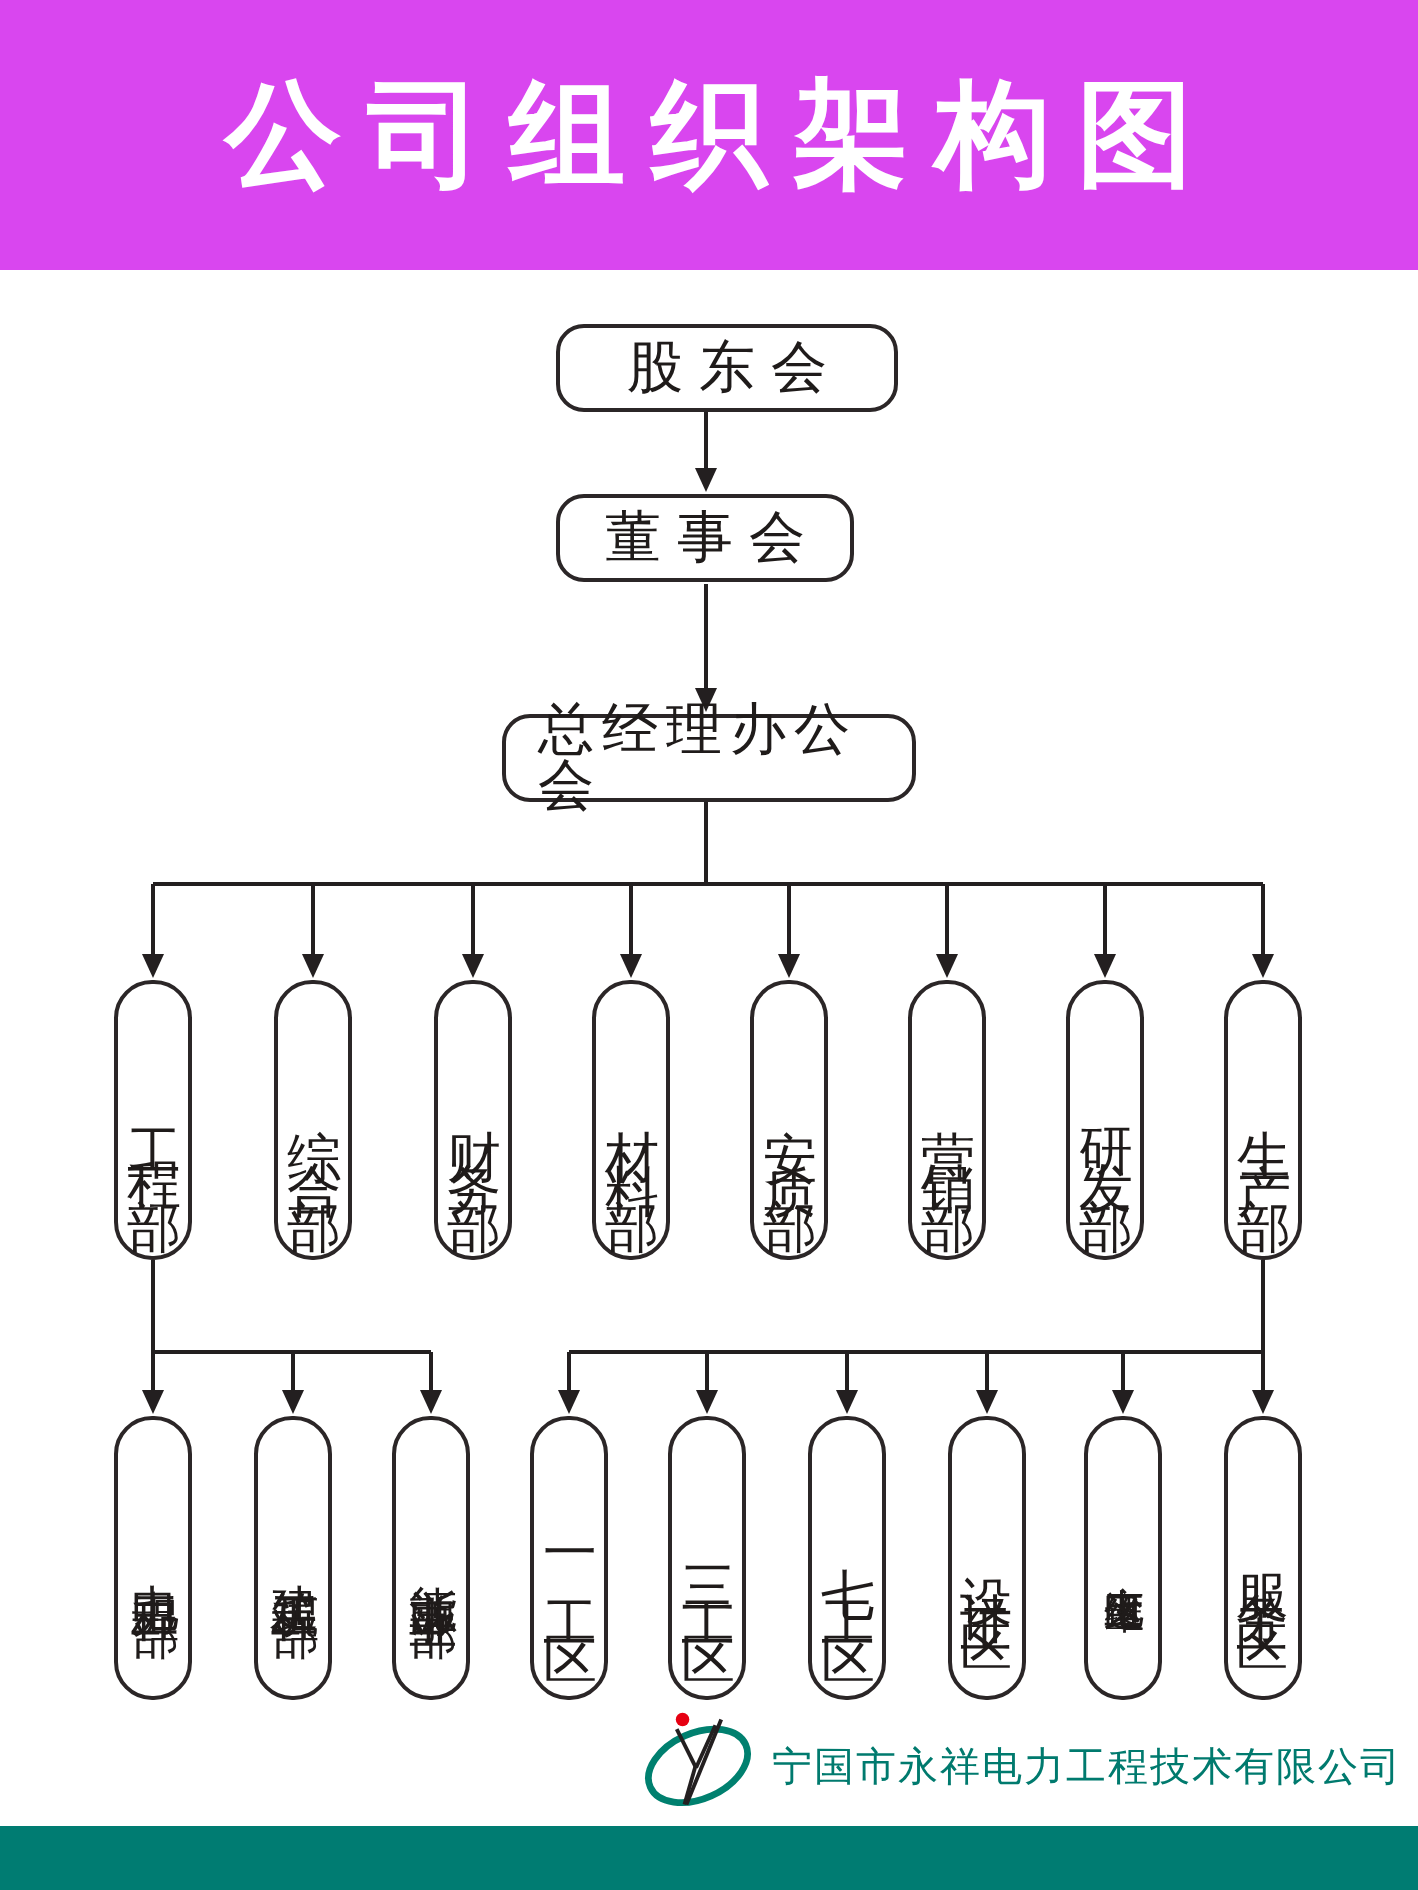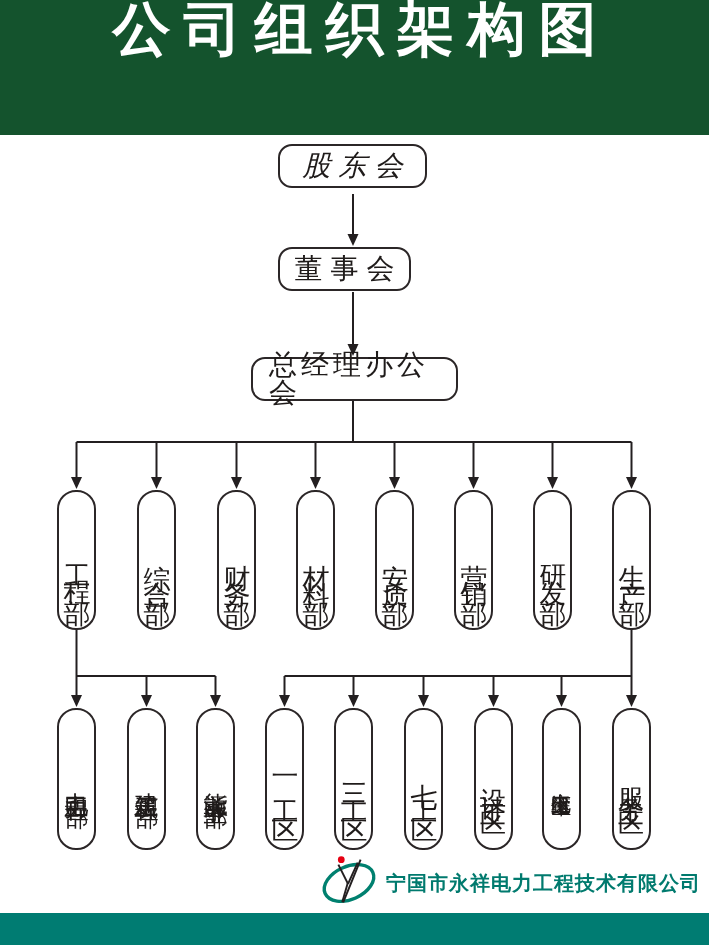--- a/index.html
+++ b/index.html
@@ -1,21 +1,21 @@
 <!DOCTYPE html>
 <html><head>
 <meta charset="utf-8">
 <style>
   html,body{margin:0;padding:0;background:#ffffff;}
   body{font-family:"Liberation Sans","DejaVu Sans",sans-serif;}
   .page{position:relative;width:709px;height:945px;background:#ffffff;overflow:hidden;margin:0 auto;}
 
   
-  .header{position:absolute;left:0;top:0;width:709px;height:135px;background:#14532d;
-          display:flex;justify-content:center;}
+  .header{position:absolute;left:0;top:0;width:709px;height:135px;background:#d946ef;
+          display:flex;align-items:center;justify-content:center;}
   .header .title{color:#ffffff;font-size:58px;font-weight:900;letter-spacing:13px;padding-left:13px;line-height:1;}
 
   
   .connectors{position:absolute;left:0;top:135px;width:709px;height:720px;pointer-events:none;}
 
   
   .hnode{position:absolute;box-sizing:border-box;background:#ffffff;border:2.5px solid #2b2627;border-radius:14px;
          display:flex;align-items:center;justify-content:center;color:#1f1b1a;font-size:28px;line-height:1;}
   .hnode.sp8{letter-spacing:8px;padding-left:8px;}
   .hnode.sp4{letter-spacing:4px;padding-left:16px;}
@@ -26,21 +26,21 @@
   .vpill.n3{font-size:27px;letter-spacing:17px;padding-top:17px;}
   .vpill.n4{font-size:26px;letter-spacing:8px;padding-top:8px;}
   .vpill.n5{font-size:24px;letter-spacing:3px;padding-top:3px;}
   .vpill.n6{font-size:20px;letter-spacing:1px;padding-top:1px;}
 
   .dept{top:490px;height:140px;}
   .child{top:708px;height:142px;}
 
   
   .footer{position:absolute;left:320px;top:854px;height:58px;display:flex;align-items:center;gap:8px;}
-  .company-name{color:#007a6e;font-size:20px;font-weight:bold;letter-spacing:1px;white-space:nowrap;}
+  .company-name{color:#007a6e;font-size:20px;font-weight:normal;letter-spacing:1px;white-space:nowrap;}
   .bottom-bar{position:absolute;left:0;top:913px;width:709px;height:32px;background:#007c72;}
 
   svg line{stroke:#231f20;stroke-width:2;}
   svg polygon{fill:#231f20;}
 </style>
 </head>
 <body>
 
 <div class="page">
 
@@ -94,22 +94,22 @@
     <line x1="423.5" y1="541" x2="423.5" y2="562"></line>
       <polygon points="418,560 429,560 423.5,572"></polygon>
     <line x1="493.5" y1="541" x2="493.5" y2="562"></line>
       <polygon points="488,560 499,560 493.5,572"></polygon>
     <line x1="561.5" y1="541" x2="561.5" y2="562"></line>
       <polygon points="556,560 567,560 561.5,572"></polygon>
     <line x1="631.5" y1="541" x2="631.5" y2="562"></line>
       <polygon points="626,560 637,560 631.5,572"></polygon>
   </svg>
 
-  <div class="hnode sp8" style="left:278px;top:144px;width:149px;height:44px;font-style:italic;">股东会</div>
-  <div class="hnode sp8" style="left:278px;top:247px;width:133px;height:44px;">董事会</div>
+  <div class="hnode sp8" style="left:278px;top:162px;width:171px;height:44px;">股东会</div>
+  <div class="hnode sp8" style="left:278px;top:247px;width:149px;height:44px;">董事会</div>
   <div class="hnode sp4" style="left:251px;top:357px;width:207px;height:44px;">总经理办公会</div>
 
   <div class="vpill n3 dept" style="left:57px;">工程部</div>
   <div class="vpill n3 dept" style="left:137px;">综合部</div>
   <div class="vpill n3 dept" style="left:217px;">财务部</div>
   <div class="vpill n3 dept" style="left:296px;">材料部</div>
   <div class="vpill n3 dept" style="left:375px;">安质部</div>
   <div class="vpill n3 dept" style="left:454px;">营销部</div>
   <div class="vpill n3 dept" style="left:533px;">研发部</div>
   <div class="vpill n3 dept" style="left:612px;">生产部</div>

